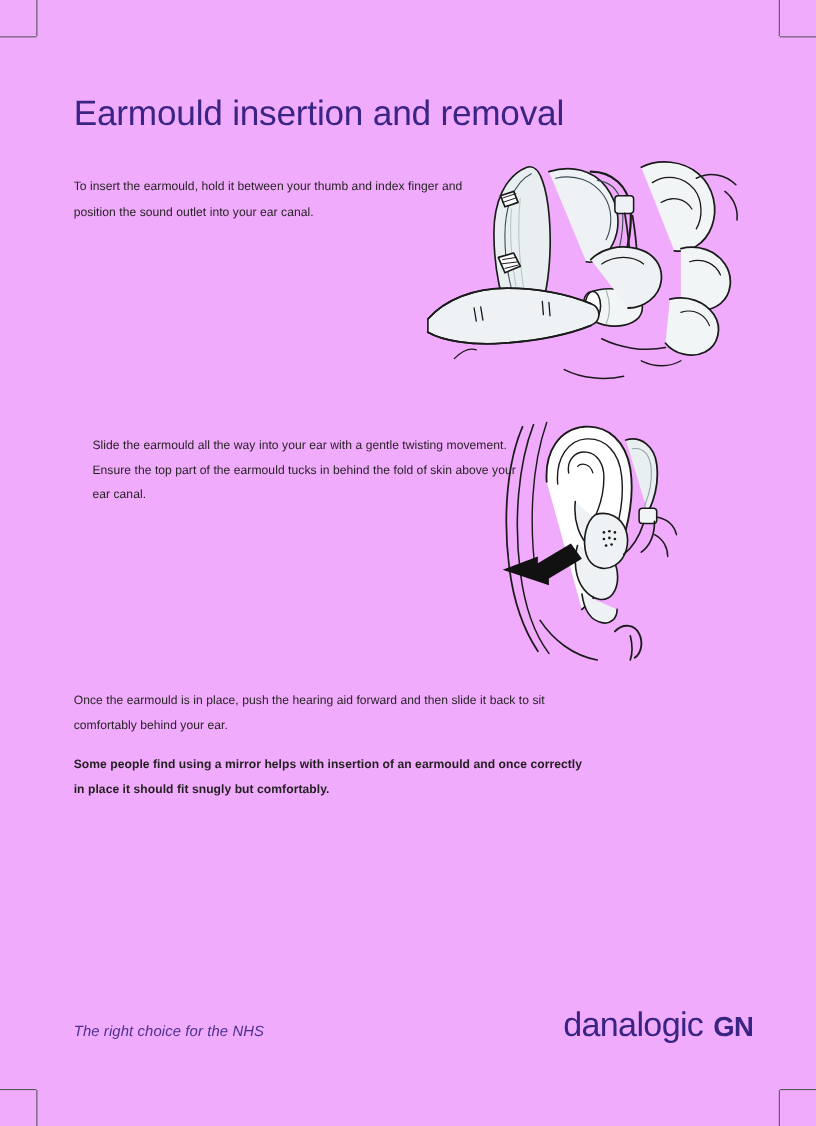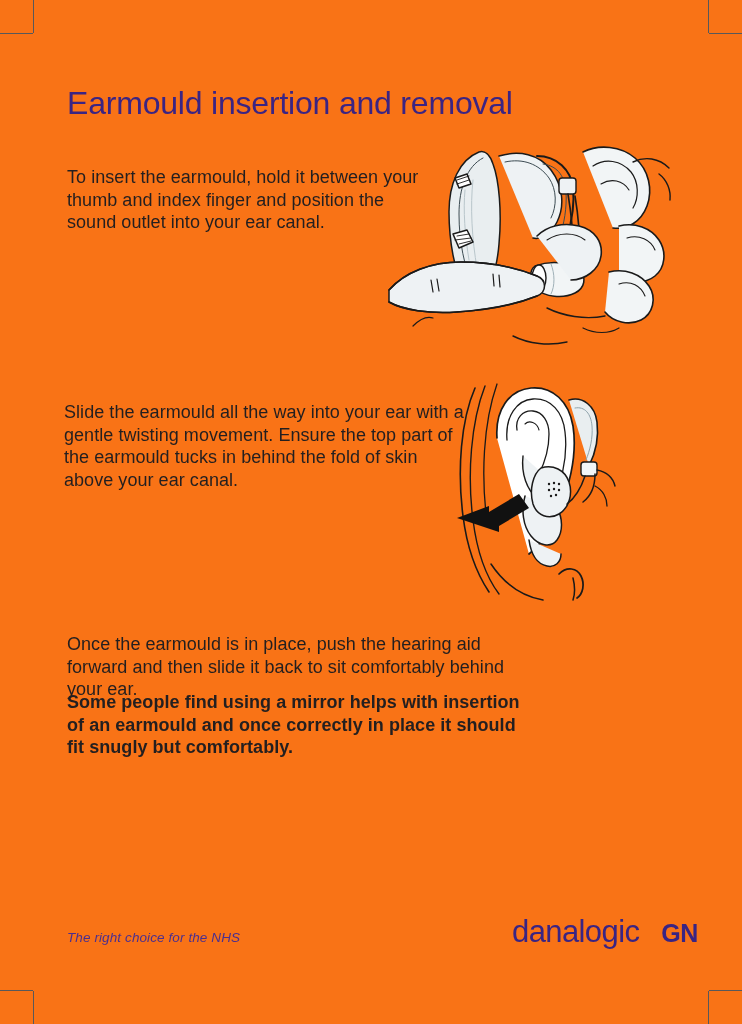--- a/index.html
+++ b/index.html
@@ -7,21 +7,21 @@
     padding: 0;
     background: #ffffff;
   }
   body {
     font-family: "Liberation Sans", sans-serif;
   }
   .page {
     position: relative;
     width: 742px;
     height: 1024px;
-    background: #f97316;
+    background: #f0abfc;
     overflow: hidden;
   }
 
   
   .crop { position: absolute; background: #58585a; }
   .crop-v { width: 1px; height: 33px; }
   .crop-h { height: 1px; width: 33px; }
 
   .crop-tl-v { left: 33px;  top: 0; }
   .crop-tl-h { left: 0;     top: 33px; }
@@ -42,48 +42,48 @@
     font-weight: 400;
     letter-spacing: -0.2px;
     color: #3b2483;
     line-height: 1.15;
     white-space: nowrap;
   }
 
   .para {
     position: absolute;
     color: #231f20;
-    font-size: 18px;
+    font-size: 11px;
     line-height: 22.5px;
     letter-spacing: 0.05px;
   }
 
   .para-1 { left: 67px; top: 148px; width: 360px; }
-  .para-2 { left: 64px; top: 383px; width: 400px; }
+  .para-2 { left: 84px; top: 383px; width: 400px; }
   .para-3 { left: 67px; top: 615px; width: 470px; }
   .para-4 { left: 67px; top: 673px; width: 470px; font-weight: bold; }
 
   .footer-tagline {
     position: absolute;
     left: 67px;
     top: 930px;
     font-size: 13.5px;
     color: #4b2f8f;
     letter-spacing: 0.1px;
     font-style: italic;
   }
 
   
   .logo {
     position: absolute;
     left: 512px;
     top: 916px;
     display: flex;
     align-items: baseline;
-    gap: 22px;
+    gap: 9px;
   }
   .logo-word {
     font-size: 31px;
     color: #3a2483;
     letter-spacing: -0.6px;
     line-height: 1;
   }
   .logo-gn {
     font-size: 25px;
     font-weight: 700;

